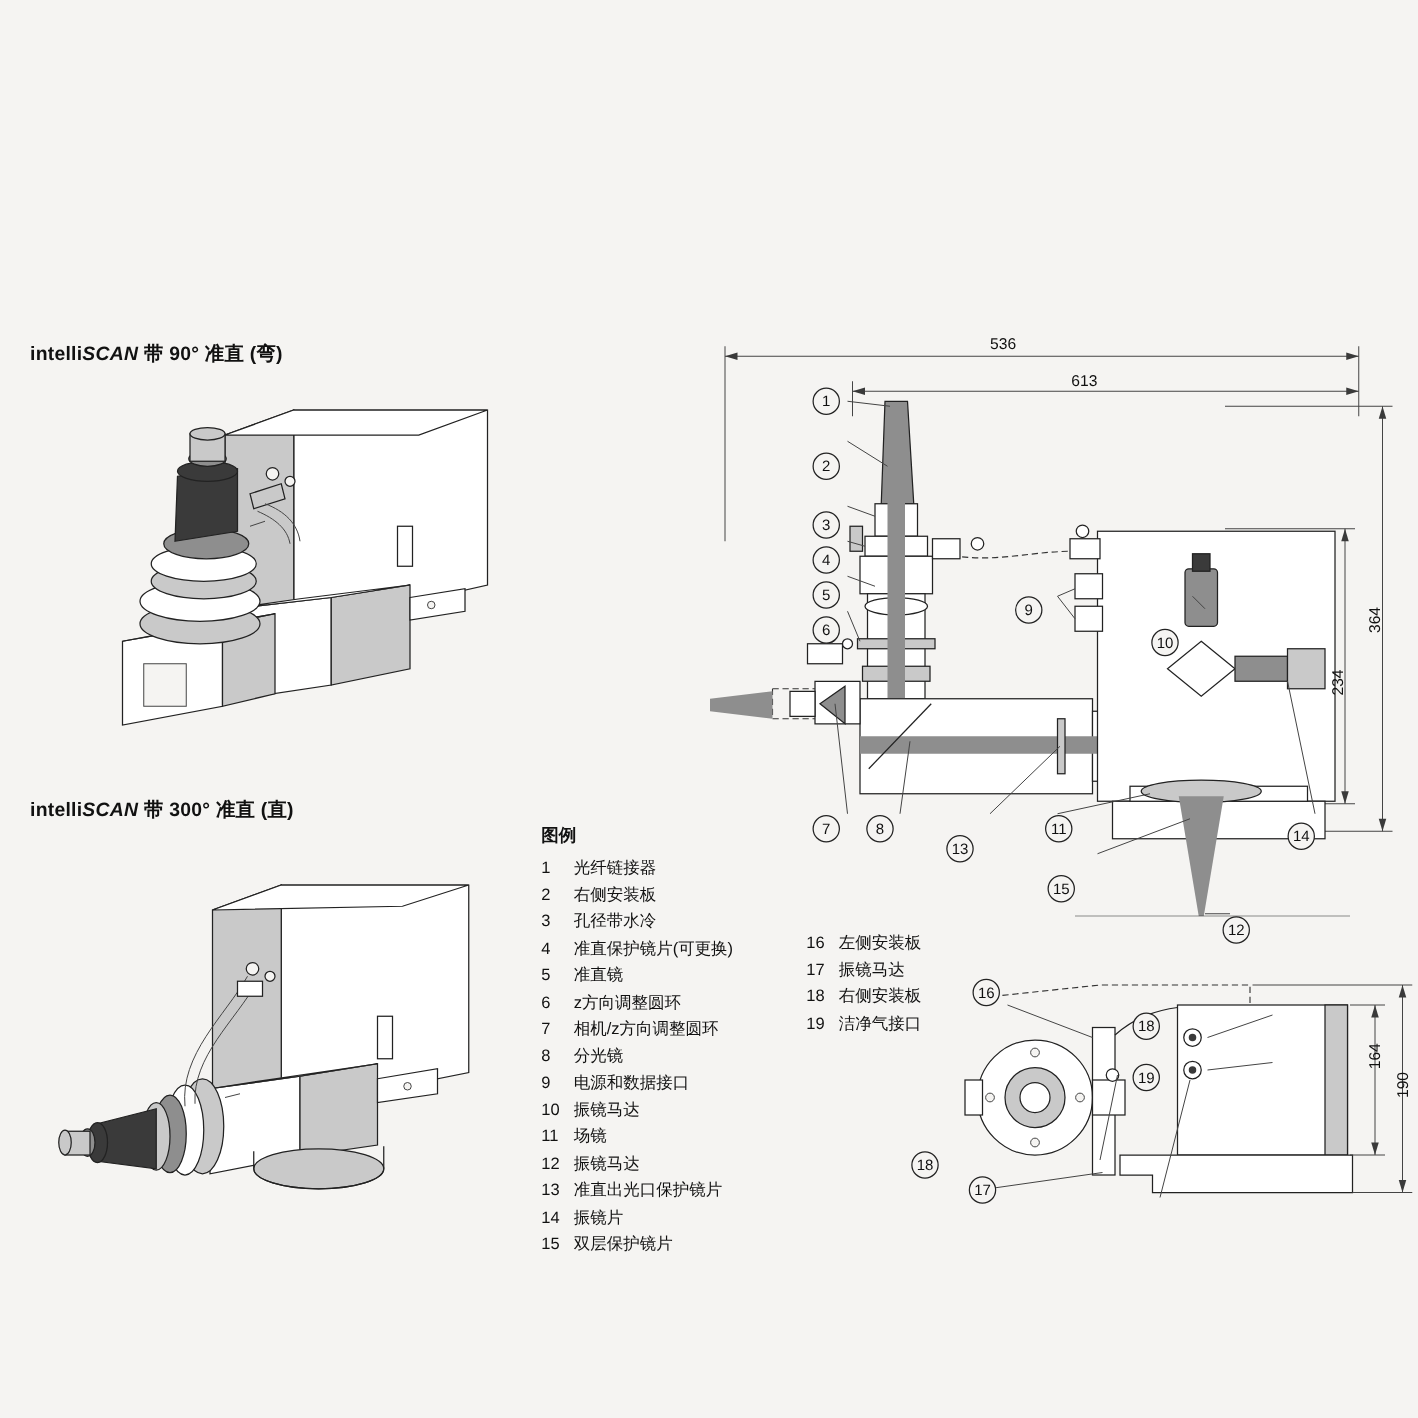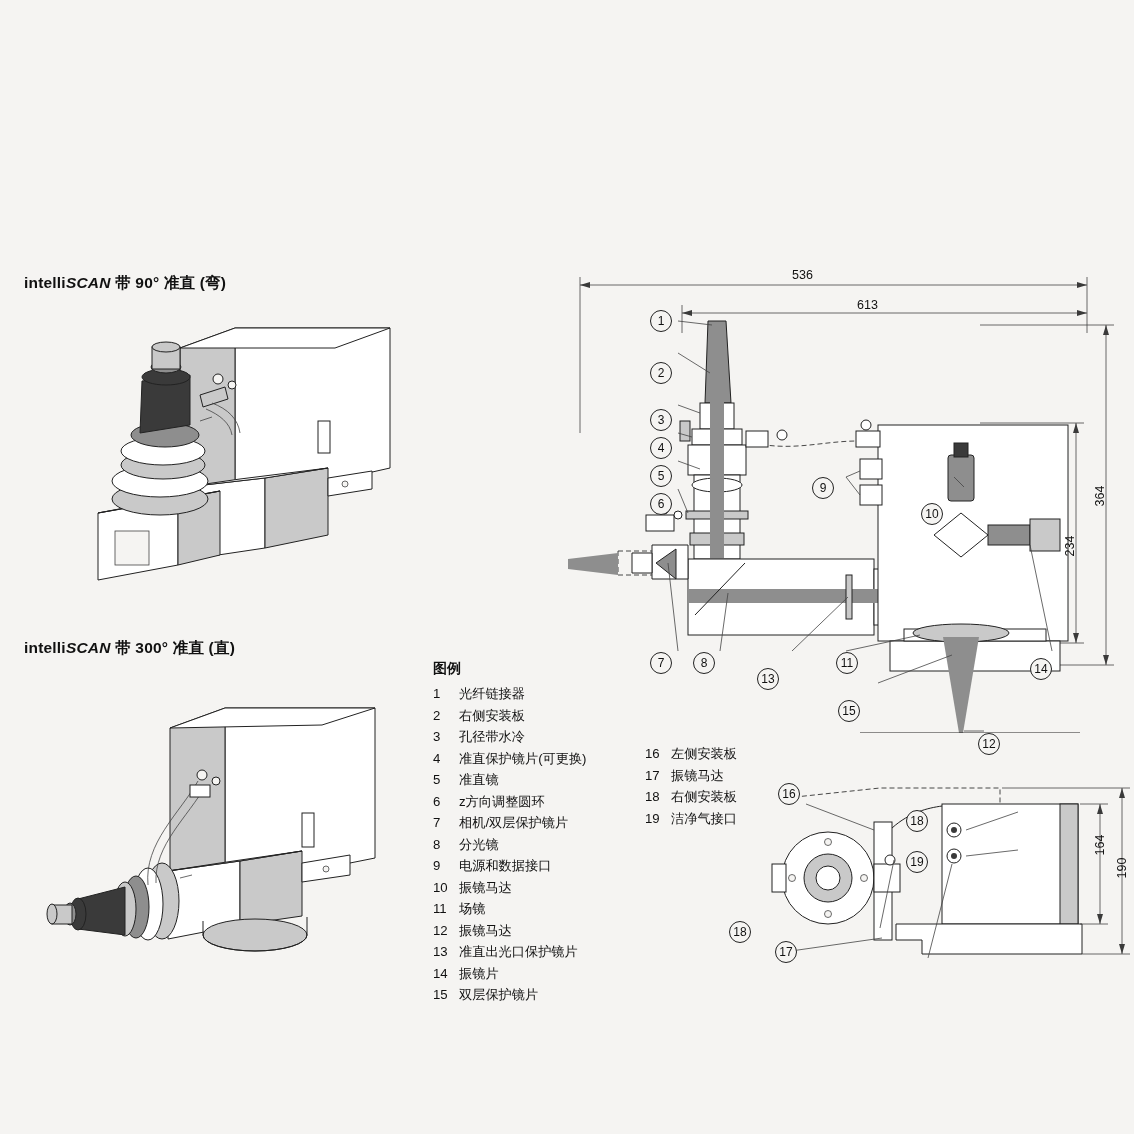--- a/index.html
+++ b/index.html
@@ -158,21 +158,21 @@
     <div class="legend-row">
         <span class="legend-num">5</span>
         <span class="legend-txt">准直镜</span>
       </div>
     <div class="legend-row">
         <span class="legend-num">6</span>
         <span class="legend-txt">z方向调整圆环</span>
       </div>
     <div class="legend-row">
         <span class="legend-num">7</span>
-        <span class="legend-txt">相机/双层保护镜片</span>
+        <span class="legend-txt">相机/z方向调整圆环</span>
       </div>
     <div class="legend-row">
         <span class="legend-num">8</span>
         <span class="legend-txt">分光镜</span>
       </div>
     <div class="legend-row">
         <span class="legend-num">9</span>
         <span class="legend-txt">电源和数据接口</span>
       </div>
     <div class="legend-row">

